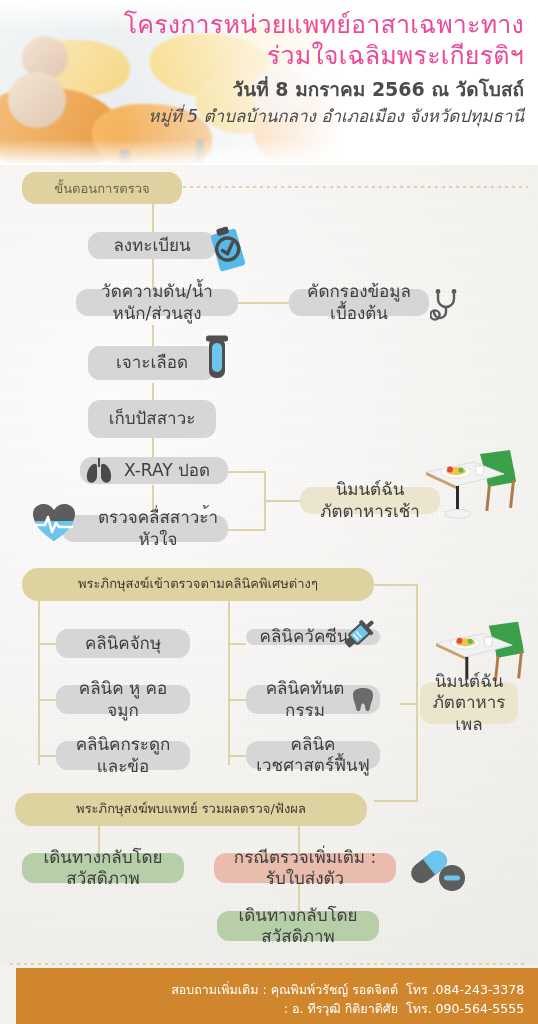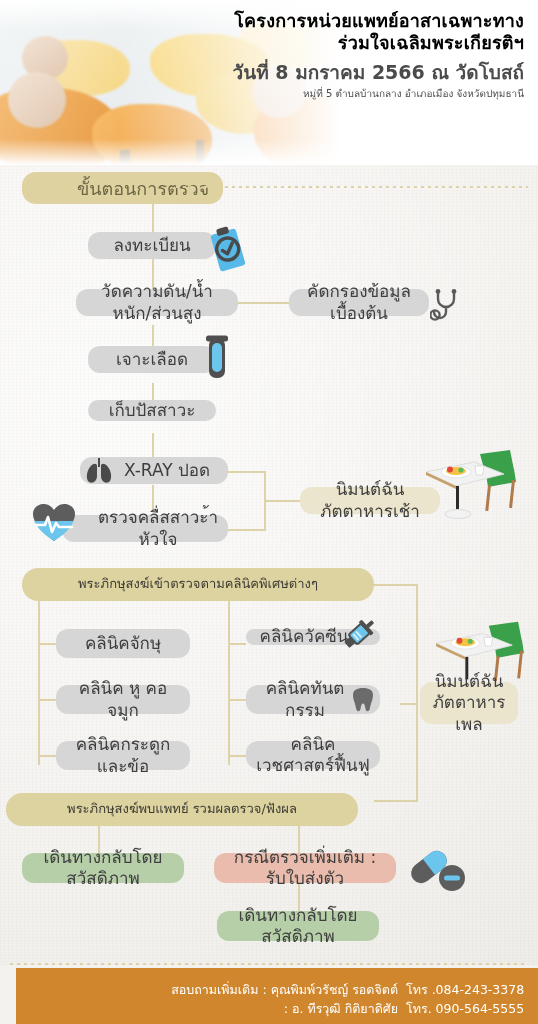--- a/index.html
+++ b/index.html
@@ -39,23 +39,23 @@
   .h3{left:252px;top:66px;width:54px;height:52px;}
   .photo .chairbar{position:absolute;background:#4a6b86;opacity:.55;filter:blur(1px);}
   .cb1{left:120px;top:150px;width:10px;height:16px;}
   .cb2{left:196px;top:140px;width:8px;height:26px;}
   .photo .glow{position:absolute;inset:0;background:
       linear-gradient(90deg,rgba(255,255,255,.30) 0%,rgba(255,255,255,.15) 35%,rgba(255,255,255,.72) 72%,rgba(255,255,255,1) 100%);}
   .photo .topfade{position:absolute;left:0;top:0;width:340px;height:30px;background:linear-gradient(#ffffff,rgba(255,255,255,0));}
   .photo .botfade{position:absolute;left:0;bottom:0;width:340px;height:26px;background:linear-gradient(rgba(255,255,255,0),#ffffff);}
 
   .hdr-text{position:absolute;right:14px;top:10px;text-align:right;width:430px;}
-  .hdr-l1,.hdr-l2{color:#000000;font-weight:bold;font-size:18px;line-height:1.22;letter-spacing:.2px;}
+  .hdr-l1,.hdr-l2{color:#ec4899;font-weight:normal;font-size:25px;line-height:1.22;letter-spacing:.2px;}
   .hdr-l3{color:#4b4b4b;font-weight:bold;font-size:19px;line-height:1.5;margin-top:4px;}
-  .hdr-l4{color:#4b4b4b;font-size:10px;line-height:1.4;margin-top:1px;}
+  .hdr-l4{color:#4b4b4b;font-size:17px;line-height:1.4;margin-top:1px;font-style:italic;}
 
   
   .dotted-rule{position:absolute;left:176px;top:186px;width:352px;height:2px;
     background-image:linear-gradient(90deg,#ddd2a6 0 3px,rgba(0,0,0,0) 3px 7px);background-size:7px 2px;}
   .dotted-rule.top{left:10px;top:963px;width:518px;}
 
   
   .ln{position:absolute;background:#ded2a8;}
   .lnv{width:2px;}
   .lnh{height:2px;}
@@ -64,21 +64,21 @@
   .box{position:absolute;display:flex;align-items:center;justify-content:center;
     border-radius:12px;box-sizing:border-box;text-align:center;
     font-size:17px;color:#3e3e3e;padding:0 8px;line-height:1.25;}
   .box.grey{background:#d6d6d6;}
   .box.tan{background:#ddd3a1;font-size:13px;color:#3c3a32;}
   .box.cream{background:#ece5cd;}
   .box.green{background:#b7cfa9;}
   .box.pink{background:#e9bcad;}
   .pill-head{position:absolute;left:22px;top:172px;width:160px;height:32px;
     background:#ddd2a0;border-radius:14px;display:flex;align-items:center;justify-content:center;
-    color:#6d6545;font-size:18px;padding-left:41px;}
+    color:#6d6545;font-size:13px;}
 
   
   .icon{position:absolute;}
 
   
   .footer{position:absolute;left:16px;top:968px;width:538px;height:60px;background:#d0862c;}
   .footer .ft-line{position:absolute;right:16px;color:#fff;font-size:12.5px;white-space:pre;}
   .ft1{top:12px;}
   .ft2{top:31px;}
   .ft-col{display:inline-block;}
@@ -141,25 +141,25 @@
   </div>
 
   <div class="box grey" style="left:76px;top:289px;width:162px;height:27px;">
     <span>วัดความดัน/น้ำหนัก/ส่วนสูง</span>
   </div>
 
   <div class="box grey" style="left:289px;top:289px;width:140px;height:27px;justify-content:flex-end;">
     <span>คัดกรองข้อมูลเบื้องต้น</span>
   </div>
 
-  <div class="box grey" style="left:88px;top:346px;width:128px;height:27px;">
+  <div class="box grey" style="left:88px;top:346px;width:128px;height:34px;">
     <span>เจาะเลือด</span>
   </div>
 
-  <div class="box grey" style="left:88px;top:400px;width:128px;height:21px;">
+  <div class="box grey" style="left:88px;top:400px;width:128px;height:38px;">
     <span>เก็บปัสสาวะ</span>
   </div>
 
   <div class="box grey" style="left:80px;top:457px;width:148px;height:27px;padding-left:34px;">
     <span>X-RAY ปอด</span>
   </div>
 
   <div class="box grey" style="left:62px;top:515px;width:166px;height:27px;padding-left:34px;">
     <span>ตรวจคลื่สสาวะ้าหัวใจ</span>
   </div>
@@ -287,21 +287,21 @@
     <circle cx="32" cy="29.5" r="3" fill="#e2483c"></circle>
     <circle cx="43" cy="30" r="2.6" fill="#5cb85c"></circle>
     <path d="M57 26 h9 l-1.4 9 h-6.2 Z" fill="#ffffff" stroke="#dcdcdc"></path>
   </svg>
 
   <div class="box cream" style="left:420px;top:682px;width:98px;height:42px;flex-direction:column;">
     <span>นิมนต์ฉัน</span>
     <span>ภัตตาหารเพล</span>
   </div>
 
-  <div class="box tan" style="left:6px;top:793px;width:352px;height:33px;border-radius:16px;">
+  <div class="box tan" style="left:15px;top:793px;width:352px;height:33px;border-radius:16px;">
     <span>พระภิกษุสงฆ์พบแพทย์ รวมผลตรวจ/ฟังผล</span>
   </div>
 
   <div class="ln lnv" style="left:98px;top:826px;height:28px;"></div>
   <div class="ln lnv" style="left:298px;top:826px;height:28px;"></div>
   <div class="ln lnv" style="left:298px;top:884px;height:28px;"></div>
 
   <div class="box green" style="left:22px;top:853px;width:162px;height:30px;">
     <span>เดินทางกลับโดยสวัสดิภาพ</span>
   </div>

